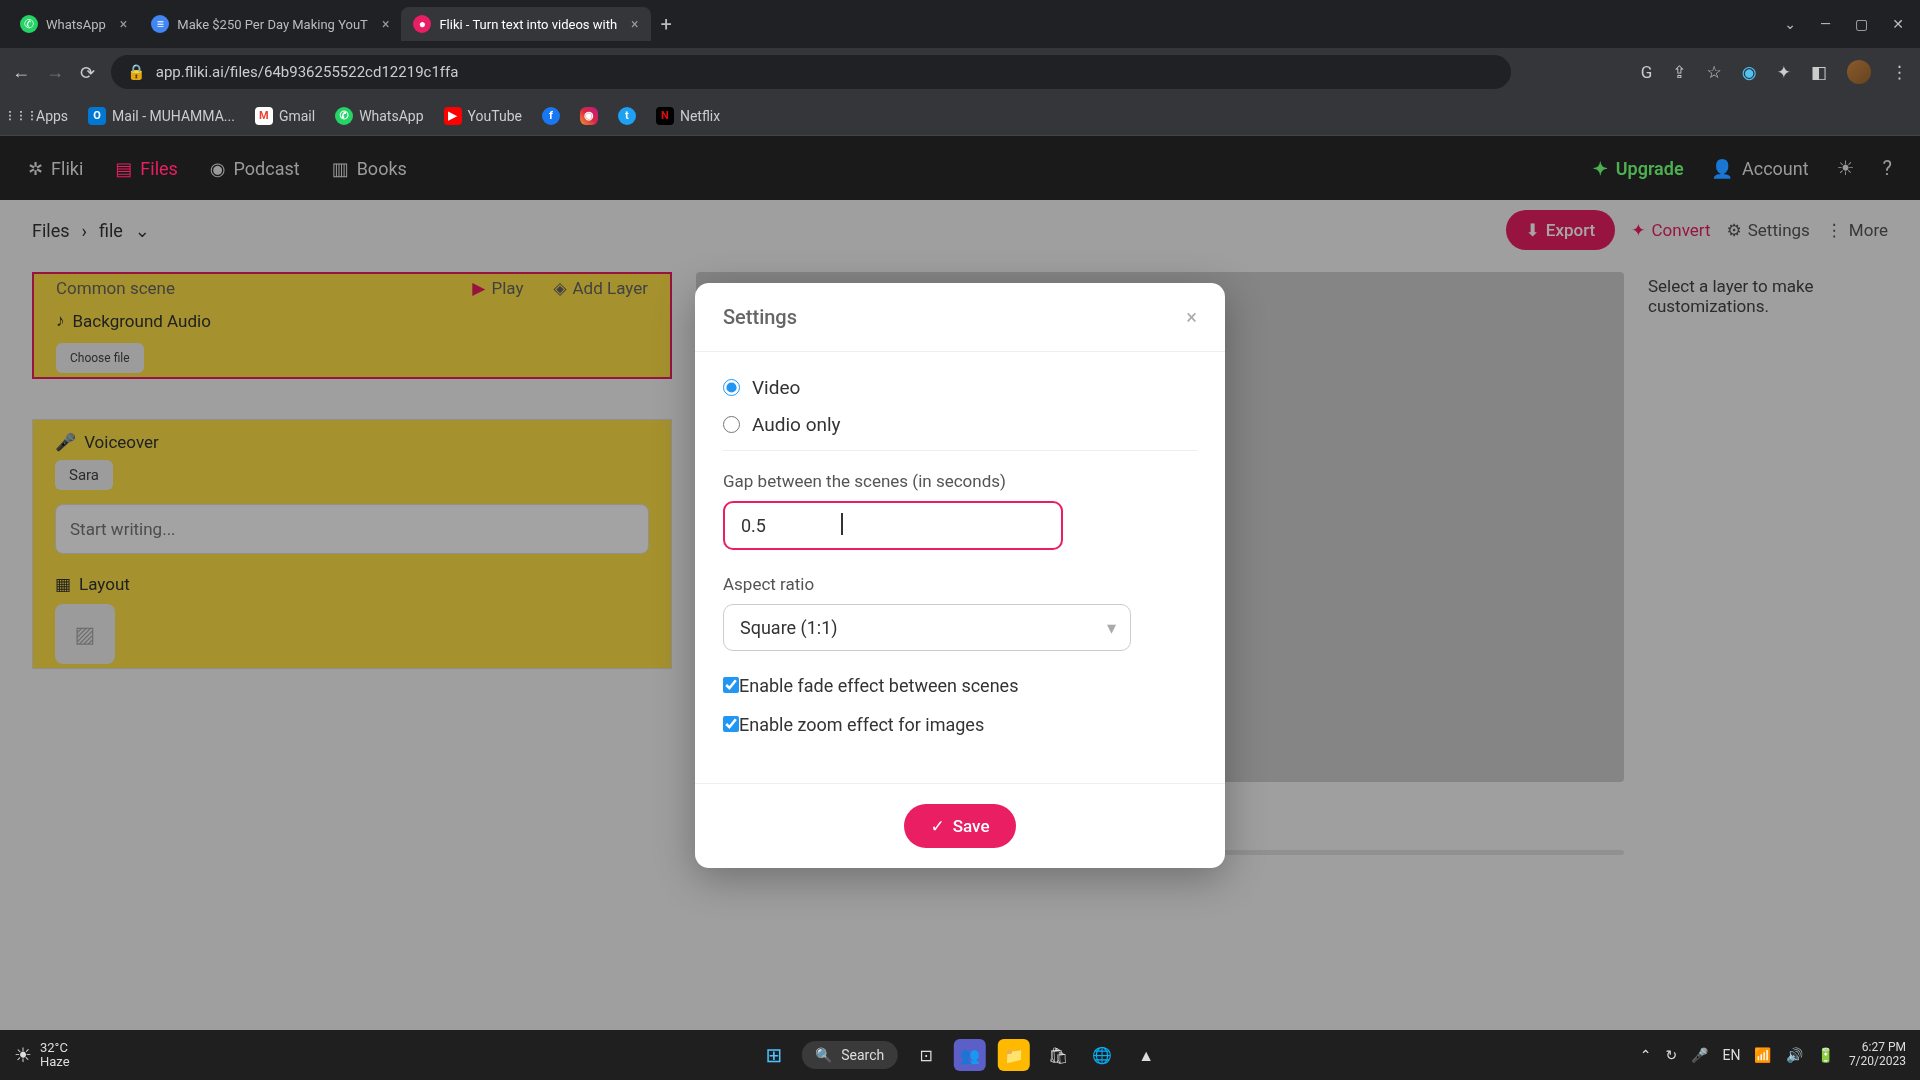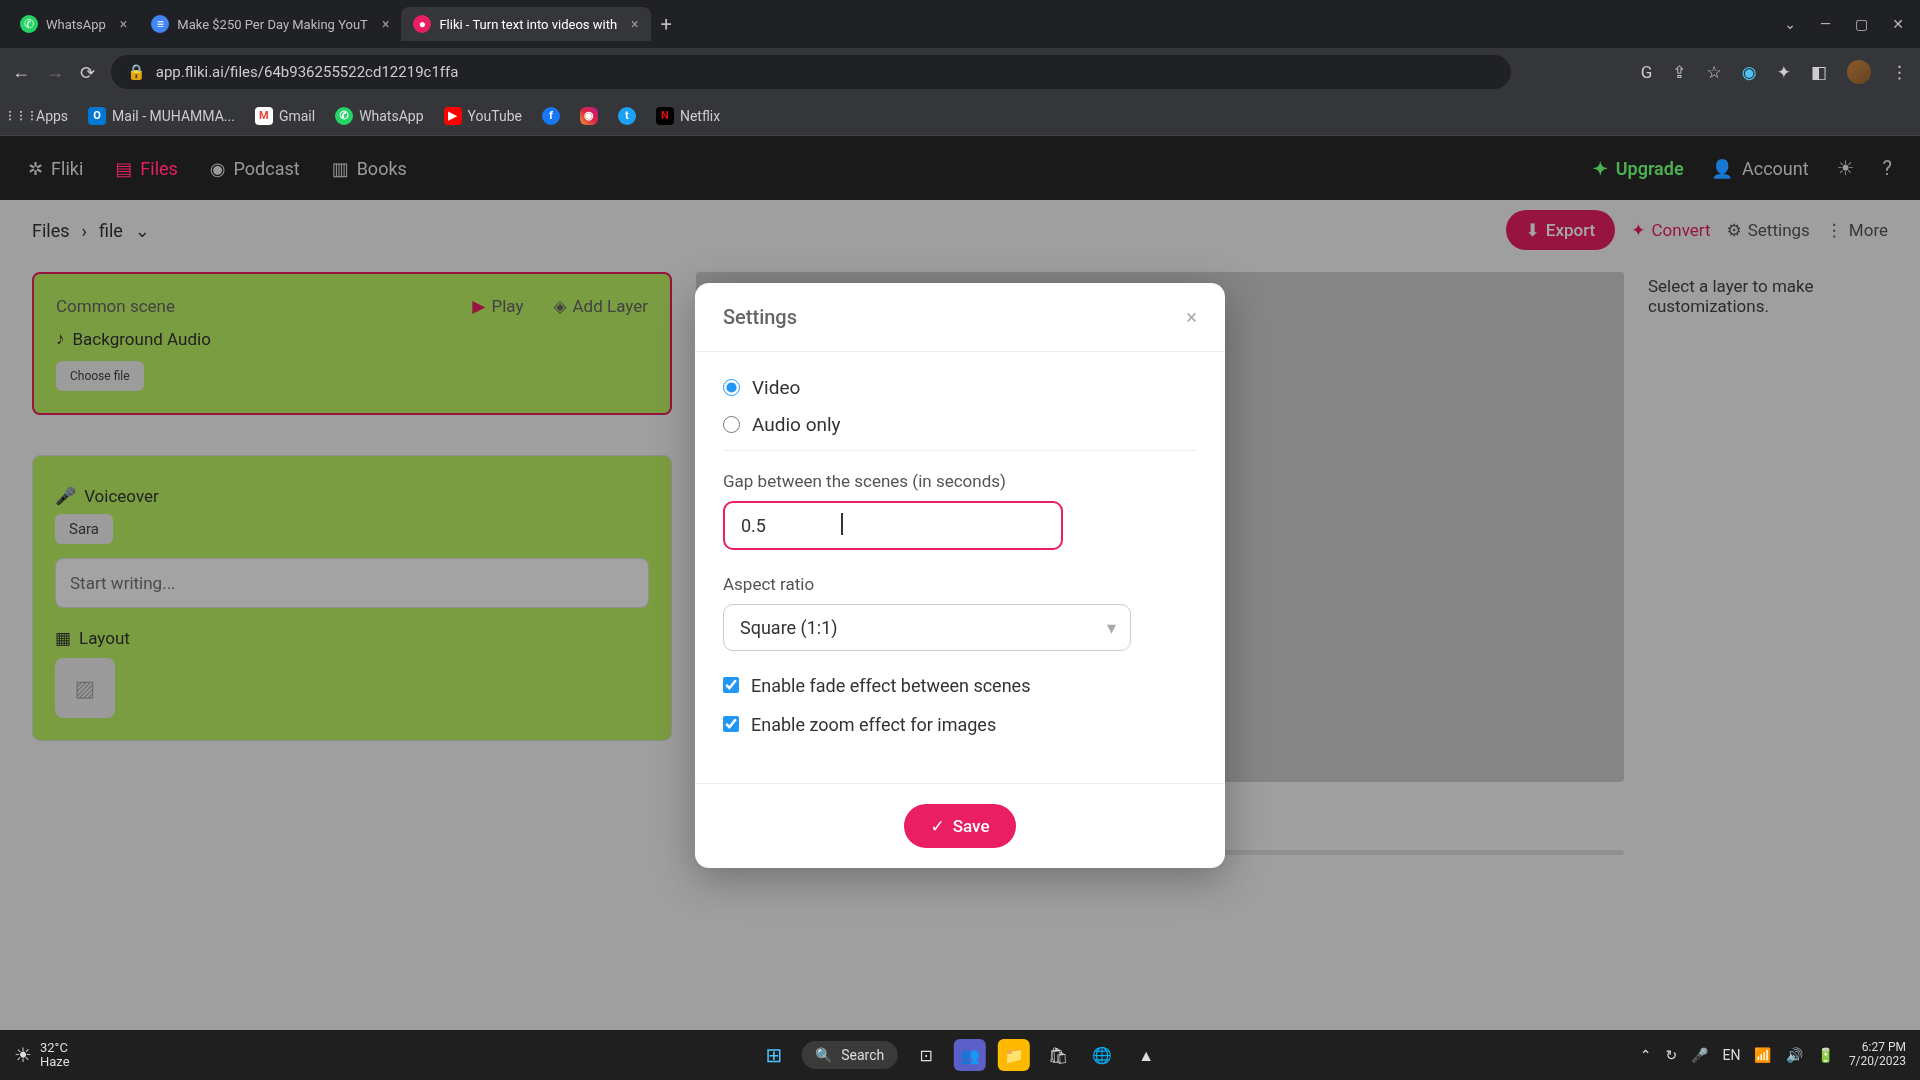--- a/index.html
+++ b/index.html
@@ -34,21 +34,21 @@
 
 .app-body { background:#f5f5f5; height:calc(100% - 48px - 48px - 40px - 64px - 50px); position:relative; }
 .breadcrumb { height:60px; display:flex; align-items:center; padding:0 32px; gap:12px; font-size:18px; color:#333; }
 .breadcrumb-actions { margin-left:auto; display:flex; gap:16px; align-items:center; }
 .export-btn { background:#e91e63; color:#fff; padding:10px 20px; border-radius:24px; font-size:17px; font-weight:500; display:flex; align-items:center; gap:6px; cursor:pointer; border:none; }
 .convert-btn { color:#e91e63; font-size:17px; display:flex; align-items:center; gap:6px; cursor:pointer; }
 .settings-btn, .more-btn { color:#555; font-size:17px; display:flex; align-items:center; gap:6px; cursor:pointer; }
 
 .editor { padding:12px 32px; display:flex; gap:24px; }
 .left-panel { flex:0 0 640px; }
-.scene-card { background:#bef264; border:2px solid #e91e63; border-radius:8px; padding:22px 22px; margin-bottom:40px; }
+.scene-card { background:#fde047; border:2px solid #e91e63; border-radius:0; padding:4px 22px; margin-bottom:40px; }
 .scene-card.plain { border:1px solid #ddd; }
 .scene-header { display:flex; align-items:center; gap:20px; color:#666; font-size:17px; margin-bottom:12px; }
 .scene-header .play { margin-left:auto; display:flex; align-items:center; gap:6px; cursor:pointer; }
 .bg-audio { display:flex; align-items:center; gap:8px; font-size:17px; color:#333; margin-bottom:12px; }
 .choose-file { background:#f0f0f0; border:none; padding:8px 14px; border-radius:6px; font-size:12px; color:#444; cursor:pointer; }
 .vo { display:flex; align-items:center; gap:8px; font-size:17px; color:#333; margin:8px 0; }
 .voice-pill { display:inline-block; background:#f0f0f0; padding:6px 14px; border-radius:6px; font-size:15px; color:#444; margin-bottom:14px; }
 .text-input { width:100%; border:1px solid #ddd; border-radius:8px; padding:14px; font-size:17px; color:#999; background:#fafafa; margin-bottom:20px; }
 .layout-row { display:flex; align-items:center; gap:8px; font-size:17px; color:#333; margin-bottom:10px; }
 .layout-thumb { width:60px; height:60px; background:#eee; border-radius:8px; display:flex; align-items:center; justify-content:center; color:#aaa; font-size:22px; }
@@ -71,21 +71,21 @@
 .modal-title { font-size:20px; color:#666; font-weight:500; }
 .modal-close { margin-left:auto; color:#aaa; font-size:20px; cursor:pointer; }
 .modal-body { padding:24px 28px 30px; }
 .radio-row { display:flex; align-items:center; gap:12px; font-size:19px; color:#333; margin-bottom:14px; }
 .radio-row input[type=radio] { width:17px; height:17px; accent-color:#2196f3; }
 .divider { height:1px; background:#eee; margin:12px 0 20px; }
 .field-label { font-size:17px; color:#555; margin-bottom:10px; }
 .num-input { width:340px; padding:12px 16px; border:2px solid #e91e63; border-radius:10px; font-size:18px; color:#333; outline:none; margin-bottom:24px; }
 .select { width:408px; padding:12px 16px; border:1px solid #ccc; border-radius:10px; font-size:18px; color:#333; background:#fff; margin-bottom:24px; position:relative; }
 .select::after { content:"▾"; position:absolute; right:14px; color:#aaa; }
-.check-row { display:flex; align-items:center; gap:12px; font-size:18px; color:#333; margin-bottom:18px; }
+.check-row { display:flex; align-items:center; font-size:18px; color:#333; margin-bottom:18px; }
 .check-row input[type=checkbox] { width:16px; height:16px; accent-color:#2196f3; }
 .modal-footer { padding:20px; display:flex; justify-content:center; border-top:1px solid #eee; }
 .save-btn { background:#e91e63; color:#fff; padding:12px 26px; border-radius:24px; font-size:17px; font-weight:500; display:flex; align-items:center; gap:8px; cursor:pointer; border:none; }
 .cursor { position:absolute; width:2px; height:22px; background:#333; left:118px; top:12px; }
 
 
 .taskbar { position:absolute; bottom:0; left:0; right:0; height:50px; background:#1f1f1f; display:flex; align-items:center; padding:0 14px; color:#ddd; font-size:13px; }
 .weather { display:flex; align-items:center; gap:8px; }
 .weather-icon { font-size:20px; }
 .weather-text { line-height:1.1; }

